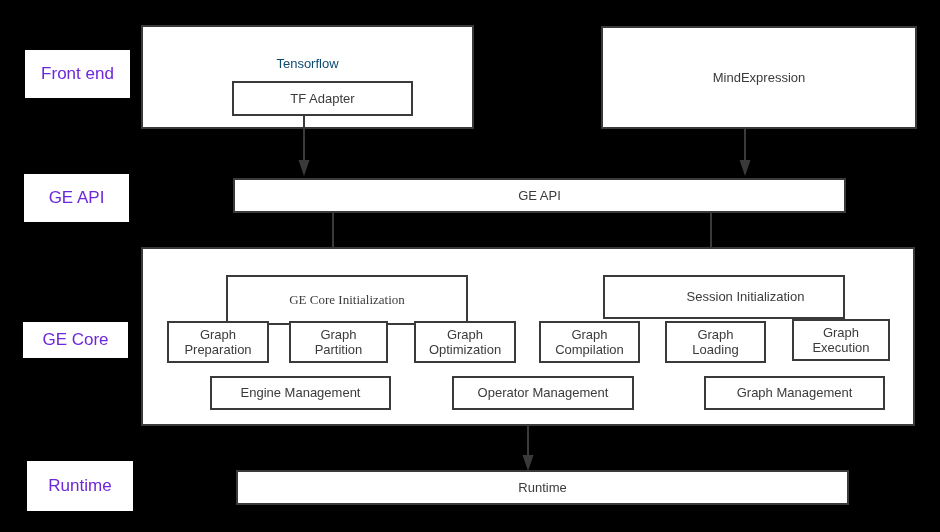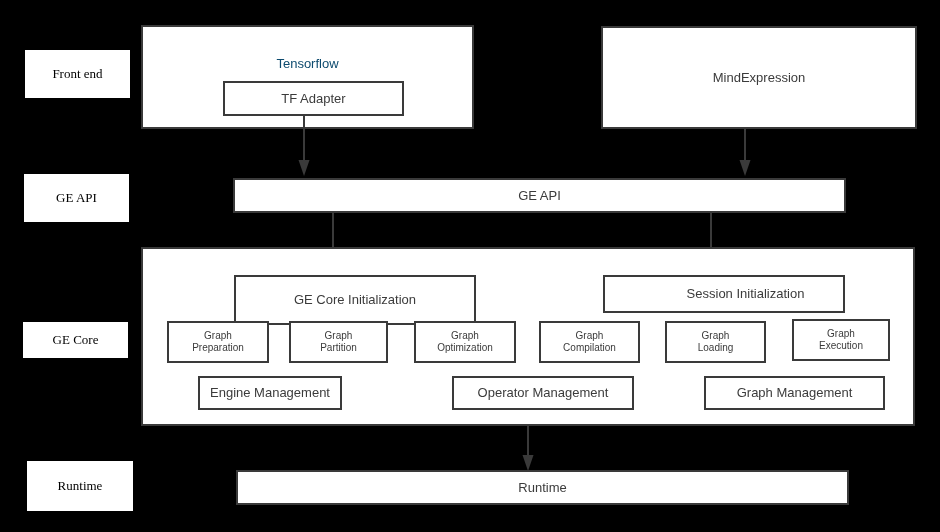--- a/index.html
+++ b/index.html
@@ -24,40 +24,39 @@
     color: #3b3b3b;
     display: flex;
     align-items: center;
     justify-content: center;
     text-align: center;
     line-height: 1.18;
     white-space: pre-line;
   }
   .tier-label {
     border: none;
-    font-size: 13px;
-    color: #000000;
-    font-family: Liberation Serif, serif;
+    font-size: 17px;
+    color: #6d28d9;
   }
   .outer {
     border: 2px solid #3a3a3a;
     font-size: 13px;
     color: #0c4a6e;
     align-items: flex-start;
     justify-content: center;
     padding-top: 29px;
   }
   .plain {
     border: 2px solid #3a3a3a;
     font-size: 13px;
     margin-left: 14px;
   }
   .inner {
     border: 2px solid #3a3a3a;
-    font-size: 10px;
+    font-size: 13px;
   }
   .container {
     position: absolute;
     box-sizing: border-box;
     background: #ffffff;
     border: 2px solid #3a3a3a;
   }
   
   .arrow-svg {
     position: absolute;
@@ -81,21 +80,21 @@
   <div class="box tier-label" style="left:25px; top:50px; width:105px; height:48px;">Front end</div>
 
   <div class="box tier-label" style="left:24px; top:174px; width:105px; height:48px;">GE API</div>
 
   <div class="box tier-label" style="left:23px; top:322px; width:105px; height:36px;">GE Core</div>
 
   <div class="box tier-label" style="left:27px; top:461px; width:106px; height:50px;">Runtime</div>
 
   <div class="box outer" style="left:141px; top:25px; width:333px; height:104px;">Tensorflow</div>
 
-  <div class="box plain" style="left:209px; top:81px; width:181px; height:35px;">TF Adapter</div>
+  <div class="box plain" style="left:218px; top:81px; width:181px; height:35px;">TF Adapter</div>
 
   <div class="box plain" style="left:587px; top:26px; width:316px; height:103px;">MindExpression</div>
 
   <svg class="arrow-svg" style="left:297px; top:116px; width:14px; height:63px;" viewBox="0 0 14 63">
     <line class="arrow-line" x1="7" y1="0" x2="7" y2="53"></line>
     <polygon class="arrow-head" points="1.5,44 12.5,44 7,60"></polygon>
   </svg>
 
   <svg class="arrow-svg" style="left:738px; top:129px; width:14px; height:50px;" viewBox="0 0 14 50">
     <line class="arrow-line" x1="7" y1="0" x2="7" y2="40"></line>
@@ -109,43 +108,43 @@
     <polygon class="arrow-head" points="1.5,43 12.5,43 7,59"></polygon>
   </svg>
 
   <svg class="arrow-svg" style="left:704px; top:213px; width:14px; height:62px;" viewBox="0 0 14 62">
     <line class="arrow-line" x1="7" y1="0" x2="7" y2="52"></line>
     <polygon class="arrow-head" points="1.5,43 12.5,43 7,59"></polygon>
   </svg>
 
   <div class="container" style="left:141px; top:247px; width:774px; height:179px;"></div>
 
-  <div class="box plain" style="left:220px; top:275px; width:242px; height:50px;">GE Core Initialization</div>
+  <div class="box plain" style="left:212px; top:275px; width:242px; height:50px;font-family:Liberation Serif, serif;">GE Core Initialization</div>
 
-  <div class="box plain" style="left:589px; top:275px; width:242px; height:38px;padding-left:43px;">Session Initialization</div>
+  <div class="box plain" style="left:589px; top:275px; width:242px; height:44px;padding-left:43px;">Session Initialization</div>
 
   <div class="box inner" style="left:167px; top:321px; width:102px; height:42px;">Graph
 Preparation</div>
 
   <div class="box inner" style="left:289px; top:321px; width:99px; height:42px;">Graph
 Partition</div>
 
   <div class="box inner" style="left:414px; top:321px; width:102px; height:42px;">Graph
 Optimization</div>
 
   <div class="box inner" style="left:539px; top:321px; width:101px; height:42px;">Graph
 Compilation</div>
 
   <div class="box inner" style="left:665px; top:321px; width:101px; height:42px;">Graph
 Loading</div>
 
   <div class="box inner" style="left:792px; top:319px; width:98px; height:42px;">Graph
 Execution</div>
 
-  <div class="box plain" style="left:184px; top:376px; width:144px; height:34px;">Engine Management</div>
+  <div class="box plain" style="left:196px; top:376px; width:181px; height:34px;">Engine Management</div>
 
   <div class="box plain" style="left:438px; top:376px; width:182px; height:34px;">Operator Management</div>
 
   <div class="box plain" style="left:690px; top:376px; width:181px; height:34px;">Graph Management</div>
 
   <svg class="arrow-svg" style="left:521px; top:426px; width:14px; height:48px;" viewBox="0 0 14 48">
     <line class="arrow-line" x1="7" y1="0" x2="7" y2="38"></line>
     <polygon class="arrow-head" points="1.5,29 12.5,29 7,45"></polygon>
   </svg>
 

